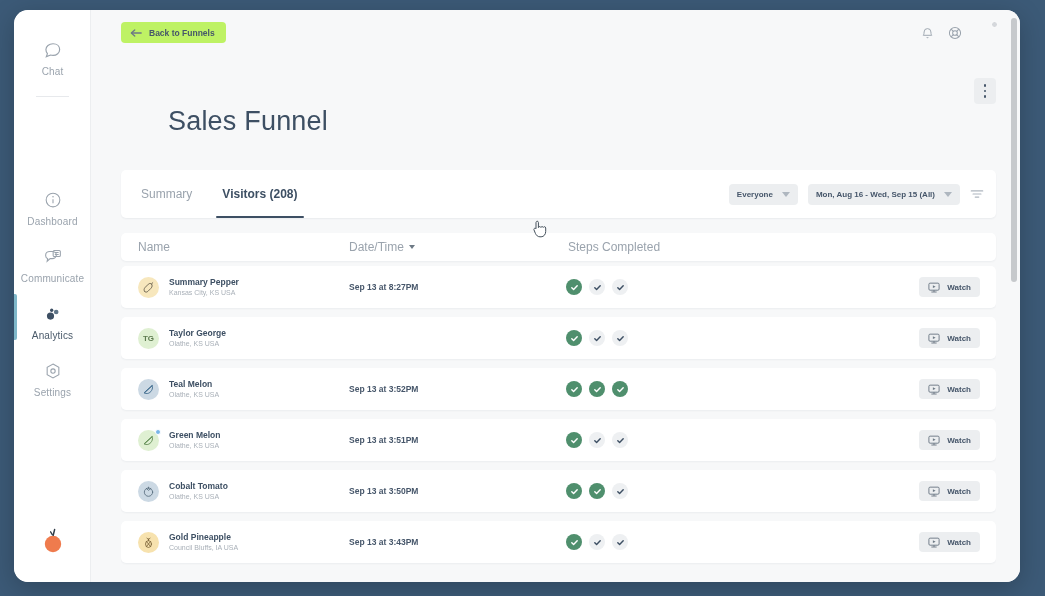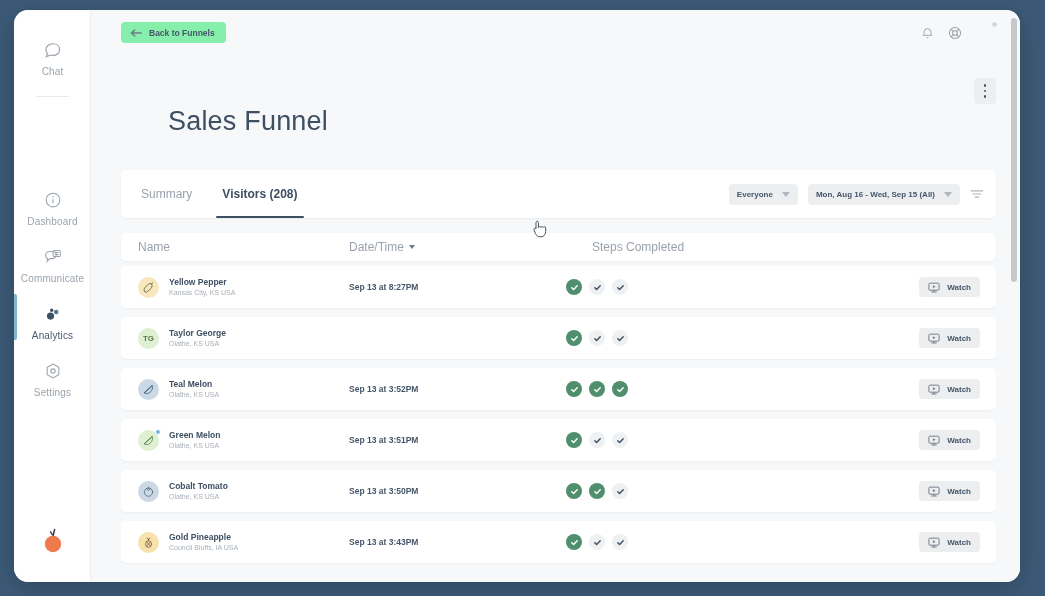--- a/index.html
+++ b/index.html
@@ -97,21 +97,21 @@
   
   .topbar {
     position: absolute; left: 0; top: 0;
     width: 929px; height: 52px;
   }
   .back-btn {
     position: absolute;
     left: 30px; top: 12px;
     height: 21px;
     padding: 0 11px 0 9px;
-    background: #86efac;
+    background: #bef264;
     border-radius: 4px;
     display: flex; align-items: center; gap: 7px;
     font-size: 8.5px; font-weight: bold;
     color: #46566a;
     cursor: pointer;
   }
   .topbar-right {
     position: absolute;
     right: 24px; top: 13px;
     display: flex; align-items: center; gap: 14px;
@@ -215,21 +215,21 @@
     box-shadow: 0 1px 2px rgba(20,40,60,0.05);
   }
   .th {
     position: absolute; top: 0; height: 28px;
     display: flex; align-items: center; gap: 5px;
     font-size: 12px;
     color: #9aa3ad;
   }
   .th-name { left: 17px; }
   .th-date { left: 228px; }
-  .th-steps { left: 447px; margin-left: 24px; }
+  .th-steps { left: 447px; }
   .sort-caret {
     width: 0; height: 0;
     border-left: 3.5px solid transparent;
     border-right: 3.5px solid transparent;
     border-top: 4.5px solid #6d7985;
   }
 
   
   .rows {
     position: absolute;
@@ -479,21 +479,21 @@
           <div class="row">
             <div class="cell-name">
               <span class="av" style="background:#f7e7bd;color:#6b6250;">
                 <svg width="13" height="13" viewBox="0 0 20 20" fill="none" stroke="#6b6250" stroke-width="1.4" stroke-linecap="round">
                   <path d="M14.6 4.6c1.6 1.6 1.4 4.4-.8 6.6l-4.8 4.8c-1.6 1.6-3.7 1.4-4.8.3"></path>
                   <path d="M14.6 4.6c-1.2-1.1-3.2-1.3-4.8.3L5 9.7c-2.2 2.2-2.4 5-.8 6.6"></path>
                   <path d="M14.8 4.4l1.8-1.8"></path>
                 </svg>
               </span>
               <span>
-                <span class="nm" style="display:block;">Yellow Pepper</span>
+                <span class="nm" style="display:block;">Summary Pepper</span>
                 <span class="loc" style="display:block;">Kansas City, KS USA</span>
               </span>
             </div>
             <div class="cell-date">Sep 13 at 8:27PM</div>
             <div class="cell-steps">
               <span class="step done">
                 <svg width="9" height="9" viewBox="0 0 12 12" fill="none" stroke="#ffffff" stroke-width="1.9" stroke-linecap="round" stroke-linejoin="round">
                   <polyline points="2.4,6.2 4.8,8.6 9.6,3.6"></polyline>
                 </svg>
               </span>

